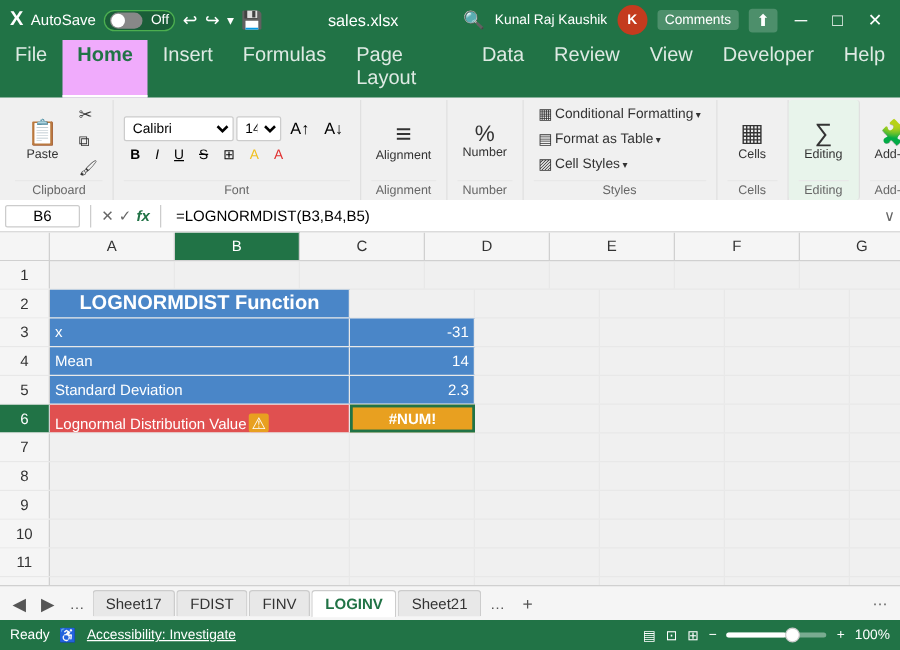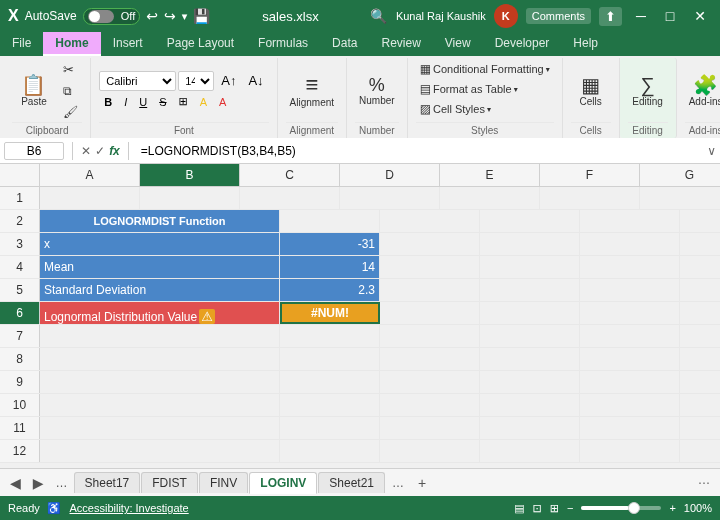--- a/index.html
+++ b/index.html
@@ -9,37 +9,37 @@
     #title-bar { background: #217346; color: white; height: 32px; display: flex; align-items: center; justify-content: space-between; padding: 0 8px; }
     #title-bar .left { display: flex; align-items: center; gap: 6px; font-size: 12px; }
     #title-bar .center { font-size: 13px; font-weight: 500; flex: 1; text-align: center; }
     #title-bar .right { display: flex; gap: 8px; align-items: center; }
     .title-btn { color: white; font-size: 14px; cursor: pointer; padding: 2px 6px; }
     .autosave-toggle { background: #1a5e38; border: 1px solid #4caf50; border-radius: 10px; padding: 1px 4px; font-size: 11px; display: flex; align-items: center; gap: 7px; }
     .toggle-pill { background: #888; border-radius: 8px; width: 26px; height: 13px; position: relative; display: inline-block; }
     .toggle-pill::after { content: ''; background: white; border-radius: 50%; width: 11px; height: 11px; position: absolute; top: 1px; left: 1px; }
     .user-avatar { background: #c43b1e; border-radius: 50%; width: 24px; height: 24px; display: flex; align-items: center; justify-content: center; font-size: 11px; font-weight: bold; color: white; }
     #ribbon-tabs { display: flex; background: #217346; }
-    .ribbon-tab { padding: 4px 12px; font-size: 12px; color: rgba(255,255,255,0.85); cursor: pointer; border-bottom: 2px solid transparent; }
+    .ribbon-tab { padding: 4px 12px; font-size: 16px; color: rgba(255,255,255,0.85); cursor: pointer; border-bottom: 2px solid transparent; }
     .ribbon-tab.active { background: #f0abfc; color: #217346; font-weight: 600; border-bottom: 2px solid white; }
 
     #ribbon-content { padding: 2px 4px 0; display: flex; align-items: stretch; gap: 0; }
     .ribbon-group { display: flex; flex-direction: column; border-right: 1px solid #e0e0e0; padding: 2px 8px 0; min-width: fit-content; }
     .ribbon-group-content { display: flex; align-items: center; gap: 3px; flex: 1; }
     .ribbon-group-label { font-size: 10px; color: #666; text-align: center; padding: 2px 0; border-top: 1px solid #e8e8e8; margin-top: 1px; }
 
     .ribbon-btn { display: flex; flex-direction: column; align-items: center; justify-content: center; padding: 2px 4px; cursor: pointer; border-radius: 3px; min-width: 40px; height: 52px; font-size: 10px; color: #333; gap: 1px; }
     .ribbon-btn.large { min-width: 44px; }
     .ribbon-icon { font-size: 20px; line-height: 1; }
 
     .ribbon-btn-small { display: flex; align-items: center; padding: 2px 4px; cursor: pointer; border-radius: 2px; font-size: 11px; color: #333; gap: 2px; white-space: nowrap; }
 
     .font-controls { display: flex; flex-direction: column; gap: 2px; }
     .font-row { display: flex; align-items: center; gap: 2px; }
-    .font-select { border: 1px solid #ccc; border-radius: 2px; padding: 1px 2px; font-size: 11px; width: 77px; background: white; height: 20px; }
+    .font-select { border: 1px solid #ccc; border-radius: 2px; padding: 1px 2px; font-size: 11px; width: 88px; background: white; height: 20px; }
     .font-size-select { border: 1px solid #ccc; border-radius: 2px; padding: 1px 2px; font-size: 11px; width: 36px; background: white; height: 20px; }
     .format-btn { border: 1px solid transparent; border-radius: 2px; padding: 1px 4px; cursor: pointer; font-size: 11px; background: none; height: 18px; display: flex; align-items: center; }
     .format-btn.bold { font-weight: bold; }
     .format-btn.italic { font-style: italic; }
     .format-btn.underline { text-decoration: underline; }
 
     
     #formula-bar { background: white; border-bottom: 1px solid #d0d0d0; display: flex; align-items: center; height: 26px; padding: 0 4px; gap: 4px; }
     .cell-ref-box { border: 1px solid #ccc; border-radius: 2px; width: 60px; padding: 1px 4px; font-size: 12px; text-align: center; }
     .formula-divider { width: 1px; height: 18px; background: #ccc; margin: 0 4px; }
@@ -119,22 +119,22 @@
       <span class="title-btn">─</span>
       <span class="title-btn">□</span>
       <span class="title-btn">✕</span>
     </div>
   </div>
 
   <div id="ribbon-tabs">
     <div class="ribbon-tab">File</div>
     <div class="ribbon-tab active">Home</div>
     <div class="ribbon-tab">Insert</div>
+    <div class="ribbon-tab">Formulas</div>
     <div class="ribbon-tab">Page Layout</div>
-    <div class="ribbon-tab">Formulas</div>
     <div class="ribbon-tab">Data</div>
     <div class="ribbon-tab">Review</div>
     <div class="ribbon-tab">View</div>
     <div class="ribbon-tab">Developer</div>
     <div class="ribbon-tab">Help</div>
   </div>
 
   <div id="ribbon-content">
 
     <div class="ribbon-group">
@@ -292,21 +292,21 @@
         <div class="cell"></div>
         <div class="cell"></div>
         <div class="cell"></div>
         <div class="cell"></div>
         <div class="cell"></div>
         <div class="cell"></div>
       </div>
 
       <div class="sheet-row">
         <div class="row-header">2</div>
-        <div class="cell header-cell" style="width:240px;min-width:240px;background:#4a86c8;color:white;font-weight:bold;justify-content:center;font-size:11px;">LOGNORMDIST Function</div>
+        <div class="cell header-cell" style="width:240px;min-width:240px;background:#4a86c8;color:white;font-weight:bold;justify-content:center;font-size:16px;">LOGNORMDIST Function</div>
         <div class="cell" style="background:#4a86c8;border:none;width:0;min-width:0;padding:0;"></div>
         <div class="cell"></div>
         <div class="cell"></div>
         <div class="cell"></div>
         <div class="cell"></div>
         <div class="cell"></div>
       </div>
 
       <div class="sheet-row">
         <div class="row-header">3</div>

